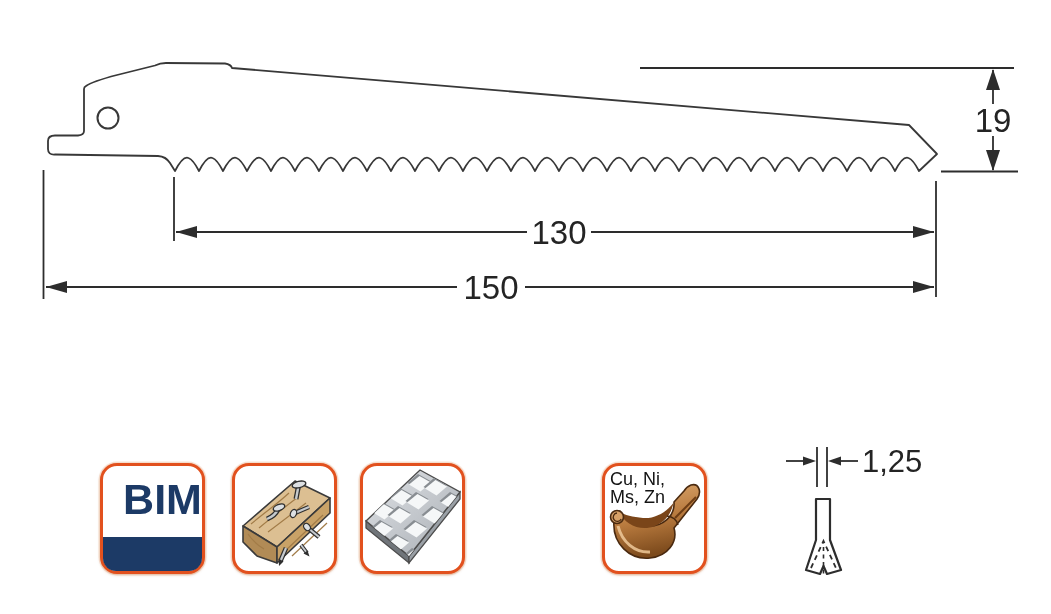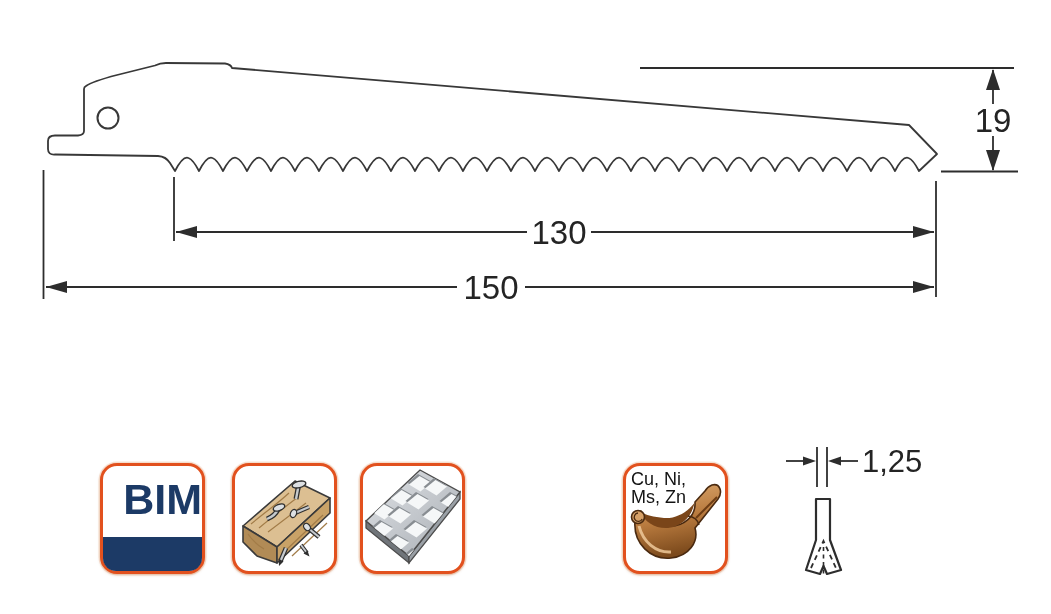--- a/index.html
+++ b/index.html
@@ -18,23 +18,23 @@
   .tile{
     position:absolute;top:463px;width:105px;height:111px;background:#fff;
     border:3px solid #e2511e;border-radius:17px;box-sizing:border-box;
     box-shadow:0 1px 3px rgba(160,90,40,.35), 0 0 0 1.5px rgba(240,160,110,.28);
   }
   .tile > svg{width:99px;height:105px}
   #tile-bim{left:100px}
   #tile-wood{left:232px}
   #tile-perf{left:360px}
   #tile-alu{left:490px}
-  #tile-metals{left:623px}
+  #tile-metals{left:602px}
   .bim-label{
-    margin-top:12px;text-align:right;font-size:43px;font-weight:bold;
+    margin-top:12px;text-align:center;font-size:43px;font-weight:bold;
     color:#1c3a66;line-height:1;padding-left:20px;
   }
   .bim-band{
     position:absolute;left:0;right:0;bottom:0;height:34px;background:#1c3a66;
     border-radius:0 0 13px 13px;
   }
 </style>
 </head>
 <body>
 

